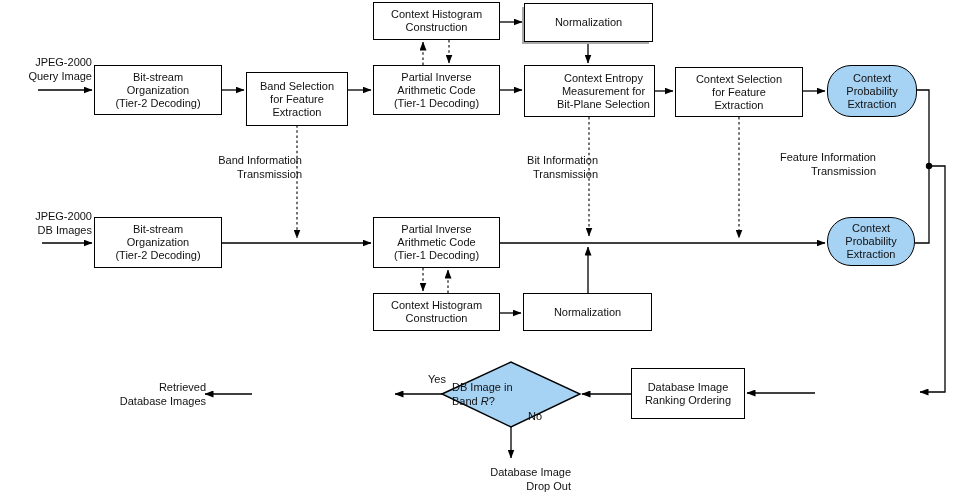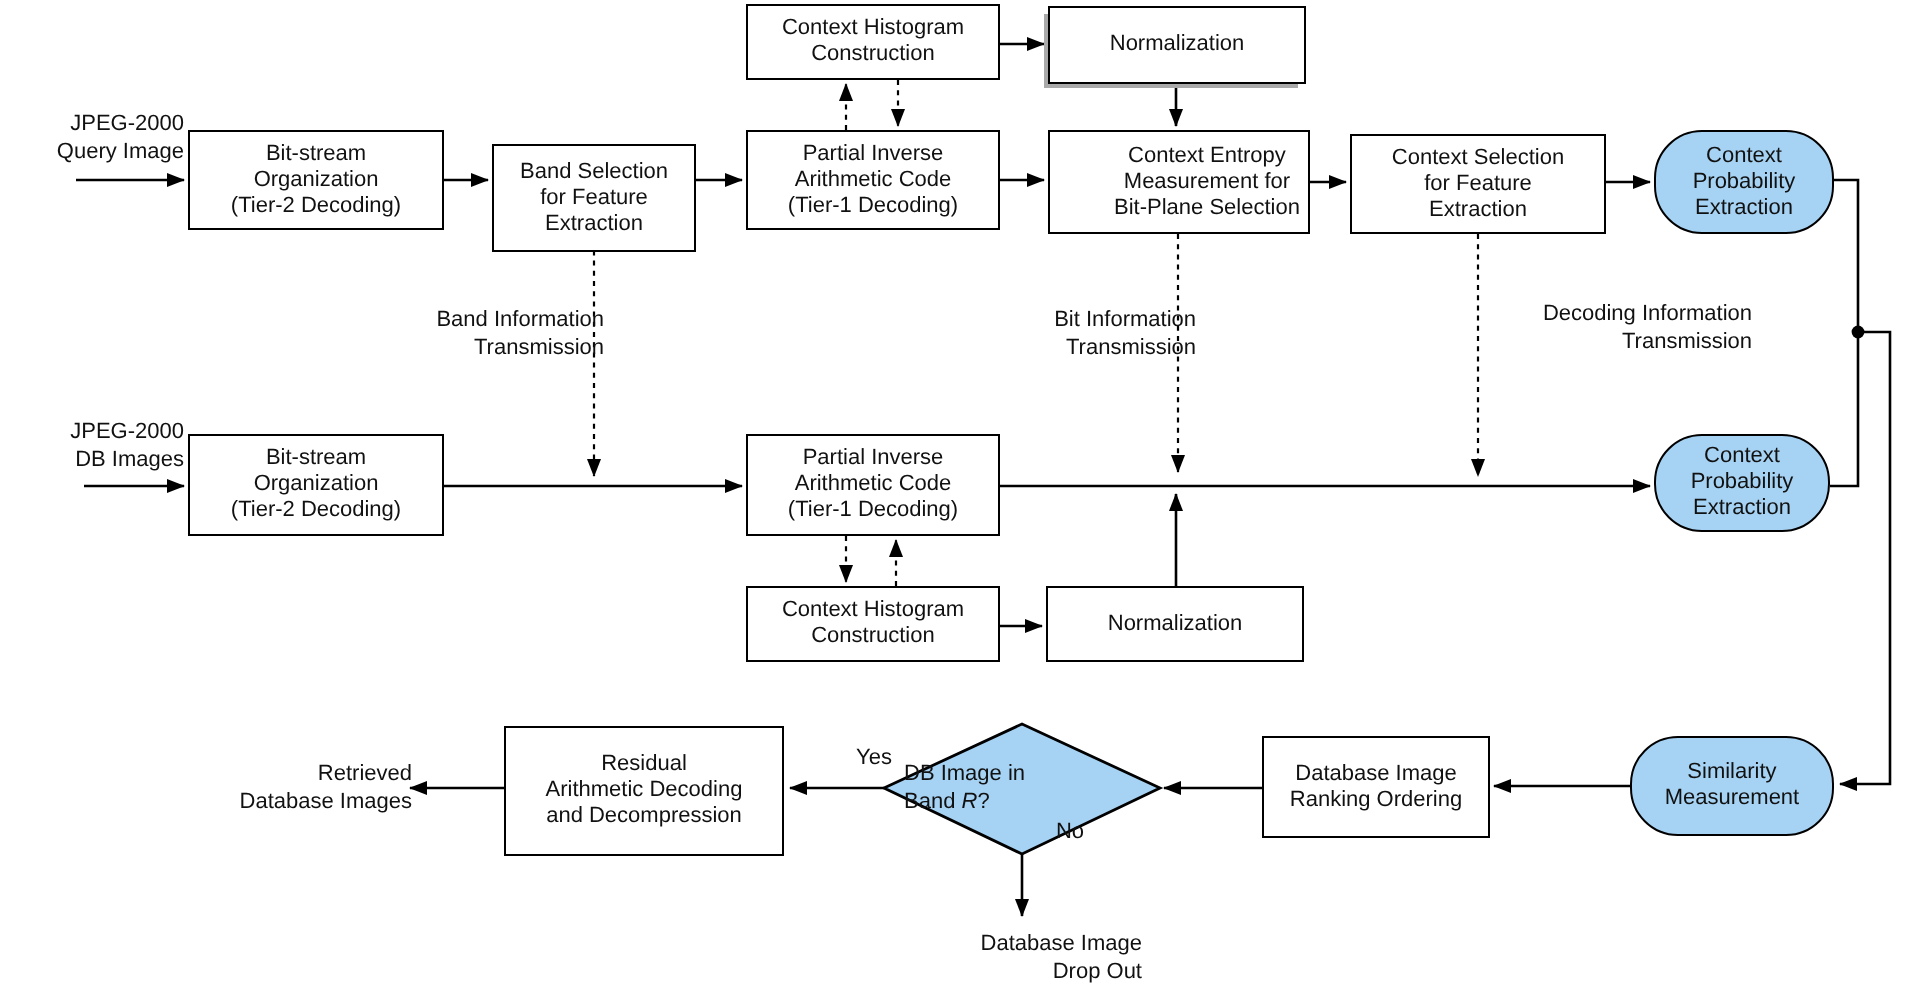--- a/index.html
+++ b/index.html
@@ -104,44 +104,39 @@
 for Feature
 Extraction</div>
   <div class="box blue" style="left:827px;top:65px;width:90px;height:52px;">Context
 Probability
 Extraction</div>
 
   <div class="elabel" style="left:182px;top:154px;width:120px;">Band Information
 Transmission</div>
   <div class="elabel" style="left:478px;top:154px;width:120px;">Bit Information
 Transmission</div>
-  <div class="elabel" style="left:736px;top:151px;width:140px;">Decoding Information
+  <div class="elabel" style="left:736px;top:151px;width:140px;">Feature Information
 Transmission</div>
 
   <div class="box" style="left:94px;top:217px;width:128px;height:51px;">Bit-stream
 Organization
 (Tier-2 Decoding)</div>
   <div class="box" style="left:373px;top:217px;width:127px;height:51px;">Partial Inverse
 Arithmetic Code
 (Tier-1 Decoding)</div>
   <div class="box blue" style="left:827px;top:217px;width:88px;height:49px;">Context
 Probability
 Extraction</div>
 
   <div class="box" style="left:373px;top:293px;width:127px;height:38px;">Context Histogram
 Construction</div>
   <div class="box" style="left:523px;top:293px;width:129px;height:38px;">Normalization</div>
 
-  <div class="box" style="left:252px;top:363px;width:140px;height:65px;">Residual
-Arithmetic Decoding
-and Decompression</div>
   <div class="box" style="left:631px;top:368px;width:114px;height:51px;">Database Image
 Ranking Ordering</div>
-  <div class="box blue" style="left:815px;top:368px;width:102px;height:50px;">Similarity
-Measurement</div>
 
   <div class="dtext">
     <div>DB Image in</div>
     <div><span>Band </span><span class="it">R</span><span>?</span></div>
   </div>
 
   <div class="elabel" style="left:410px;top:373px;width:36px;">Yes</div>
   <div class="elabel" style="left:518px;top:410px;width:34px;text-align:center;">No</div>
 
   <div class="elabel" style="left:86px;top:381px;width:120px;">Retrieved

